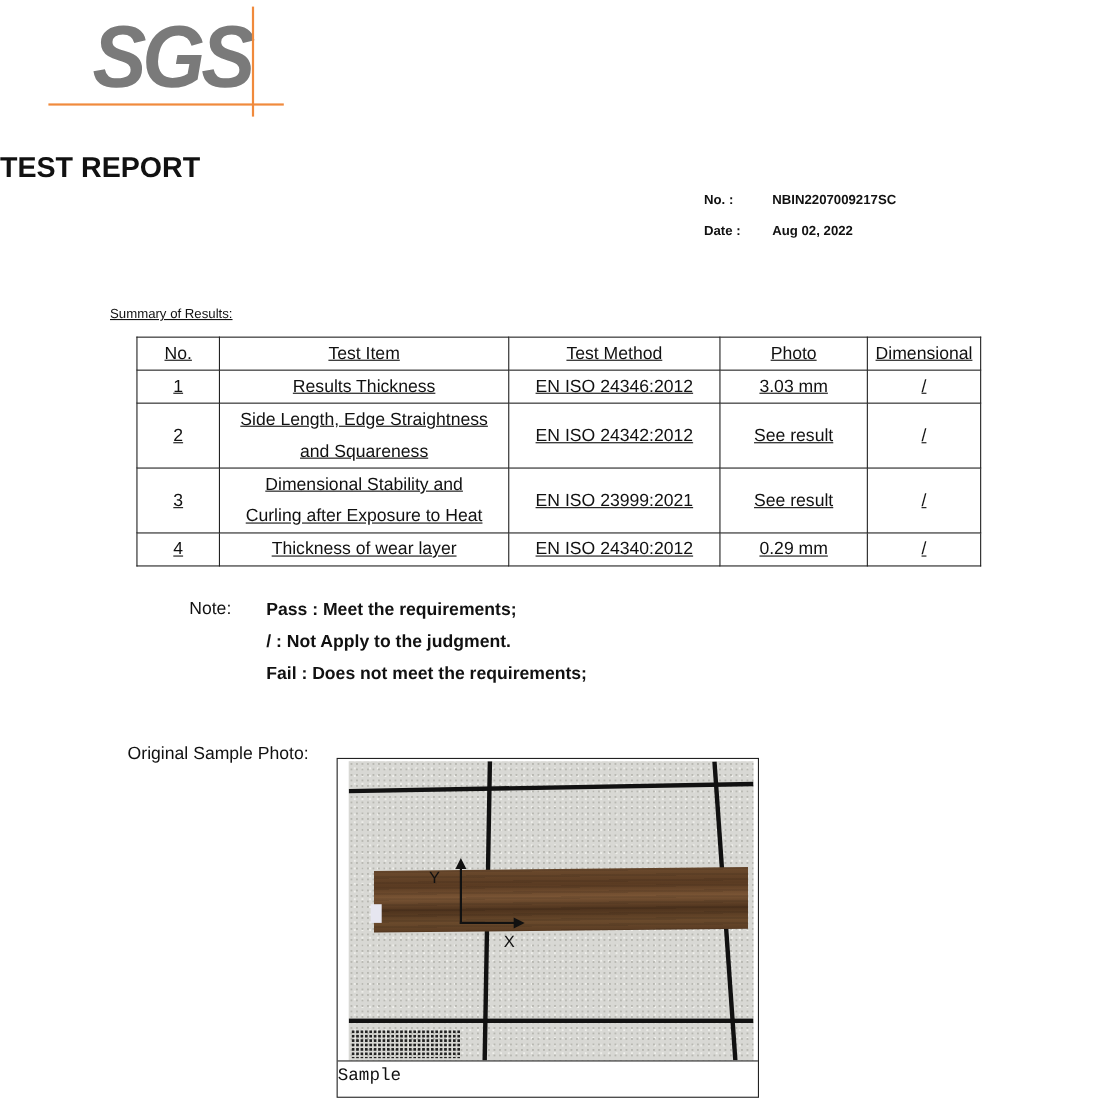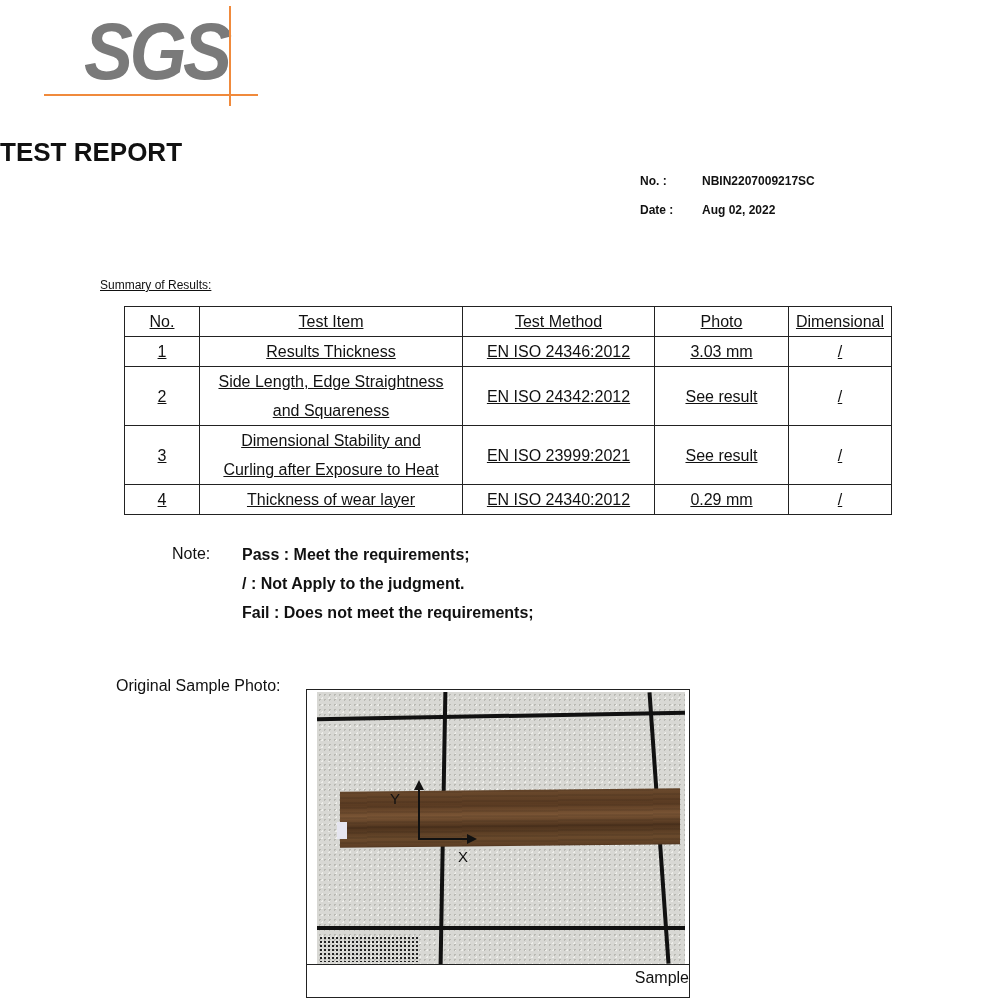--- a/index.html
+++ b/index.html
@@ -30,21 +30,21 @@
     background:linear-gradient(180deg,#6b4a2d 0%,#5a3b22 25%,#7a5535 45%,#4e331d 65%,#6a4a2c 85%,#5b3d24 100%); }
   .plank::after { content:""; position:absolute; inset:0; background:repeating-linear-gradient(180deg, rgba(0,0,0,0.08) 0 2px, transparent 2px 5px); }
   .tag { position:absolute; left:20px; top:130px; width:10px; height:17px; background:#e6e6f0; }
   .axis-v { position:absolute; left:101px; top:95px; width:2px; height:53px; background:#111; }
   .axis-h { position:absolute; left:101px; top:146px; width:50px; height:2px; background:#111; }
   .arrow-up { position:absolute; left:97px; top:88px; width:0; height:0; border-left:5px solid transparent; border-right:5px solid transparent; border-bottom:10px solid #111; }
   .arrow-right { position:absolute; left:150px; top:142px; width:0; height:0; border-top:5px solid transparent; border-bottom:5px solid transparent; border-left:10px solid #111; }
   .axis-label { position:absolute; font-size:15px; color:#111; }
   .vent { position:absolute; left:2px; top:244px; width:100px; height:26px;
     background-image:radial-gradient(#222 1.2px, transparent 1.3px); background-size:4px 4px; }
-  .caption { position:absolute; left:0; top:274px; width:382px; height:33px; border-top:1.5px solid #222; text-align:right; line-height:26px; font-size:16px; }
+  .caption { position:absolute; left:0; top:274px; width:382px; height:33px; border-top:1.5px solid #222; text-align:left; line-height:26px; font-size:16px;font-family:Liberation Mono, monospace; }
 </style>
 </head>
 <body>
 
 <div class="logo">
   <div class="logo-text">SGS</div>
   <div class="logo-hline"></div>
   <div class="logo-vline"></div>
 </div>
 

